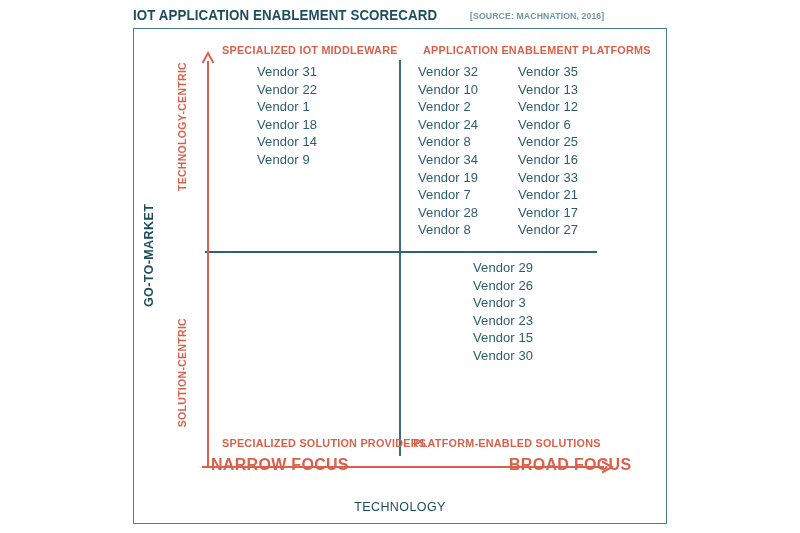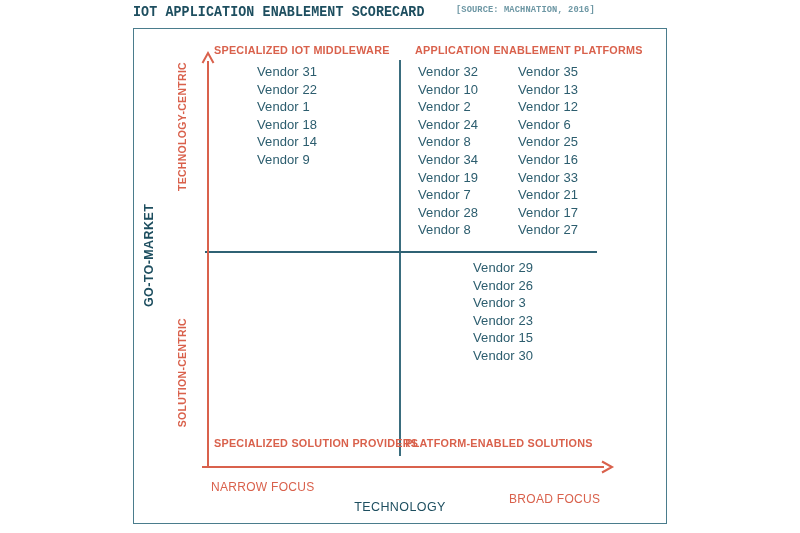--- a/index.html
+++ b/index.html
@@ -24,22 +24,21 @@
 
   
   .title-row {
     position: absolute;
     left: 133px;
     top: 4px;
     width: 560px;
     height: 22px;
     white-space: nowrap;
     display: flex;
-    align-items: flex-start;
-    font-family: Liberation Mono, monospace;
+    align-items: center;
   }
   .title-main {
     font-size: 14.5px;
     font-weight: bold;
     color: #1d4e5f;
     letter-spacing: 0.1px;
     transform: scaleX(0.92);
     transform-origin: left bottom;
   }
   .title-source {
@@ -120,29 +119,29 @@
     writing-mode: vertical-rl;
     transform: rotate(180deg);
     white-space: nowrap;
   }
   .v-end-top { left: 176px; top: 62px; }
   .v-end-bottom { left: 176px; top: 318px; }
 
   
   .h-end-label {
     position: absolute;
-    top: 480px;
-    font-size: 12px;
-    font-weight: normal;
+    top: 456px;
+    font-size: 16px;
+    font-weight: bold;
     color: #d9614c;
     letter-spacing: 0.3px;
     white-space: nowrap;
   }
   .h-end-left { left: 211px; }
-  .h-end-right { left: 509px; margin-top: 12px; }
+  .h-end-right { left: 509px; }
 
   
   .div-v {
     position: absolute;
     left: 399px;
     top: 60px;
     width: 1.6px;
     height: 396px;
     background: #3a6d7e;
   }
@@ -157,20 +156,21 @@
 
   
   .quad-title {
     position: absolute;
     font-size: 10.8px;
     font-weight: bold;
     color: #d9614c;
     letter-spacing: 0.25px;
     white-space: nowrap;
     text-align: center;
+    margin-left: 8px;
   }
   .qt-tl { left: 214px; top: 44px; width: 172px; }
   .qt-tr { left: 415px; top: 44px; width: 198px; }
   .qt-bl { left: 214px; top: 437px; width: 172px; }
   .qt-br { left: 400px; top: 437px; width: 198px; }
 
   
   .vendor-col {
     position: absolute;
     font-size: 13px;

